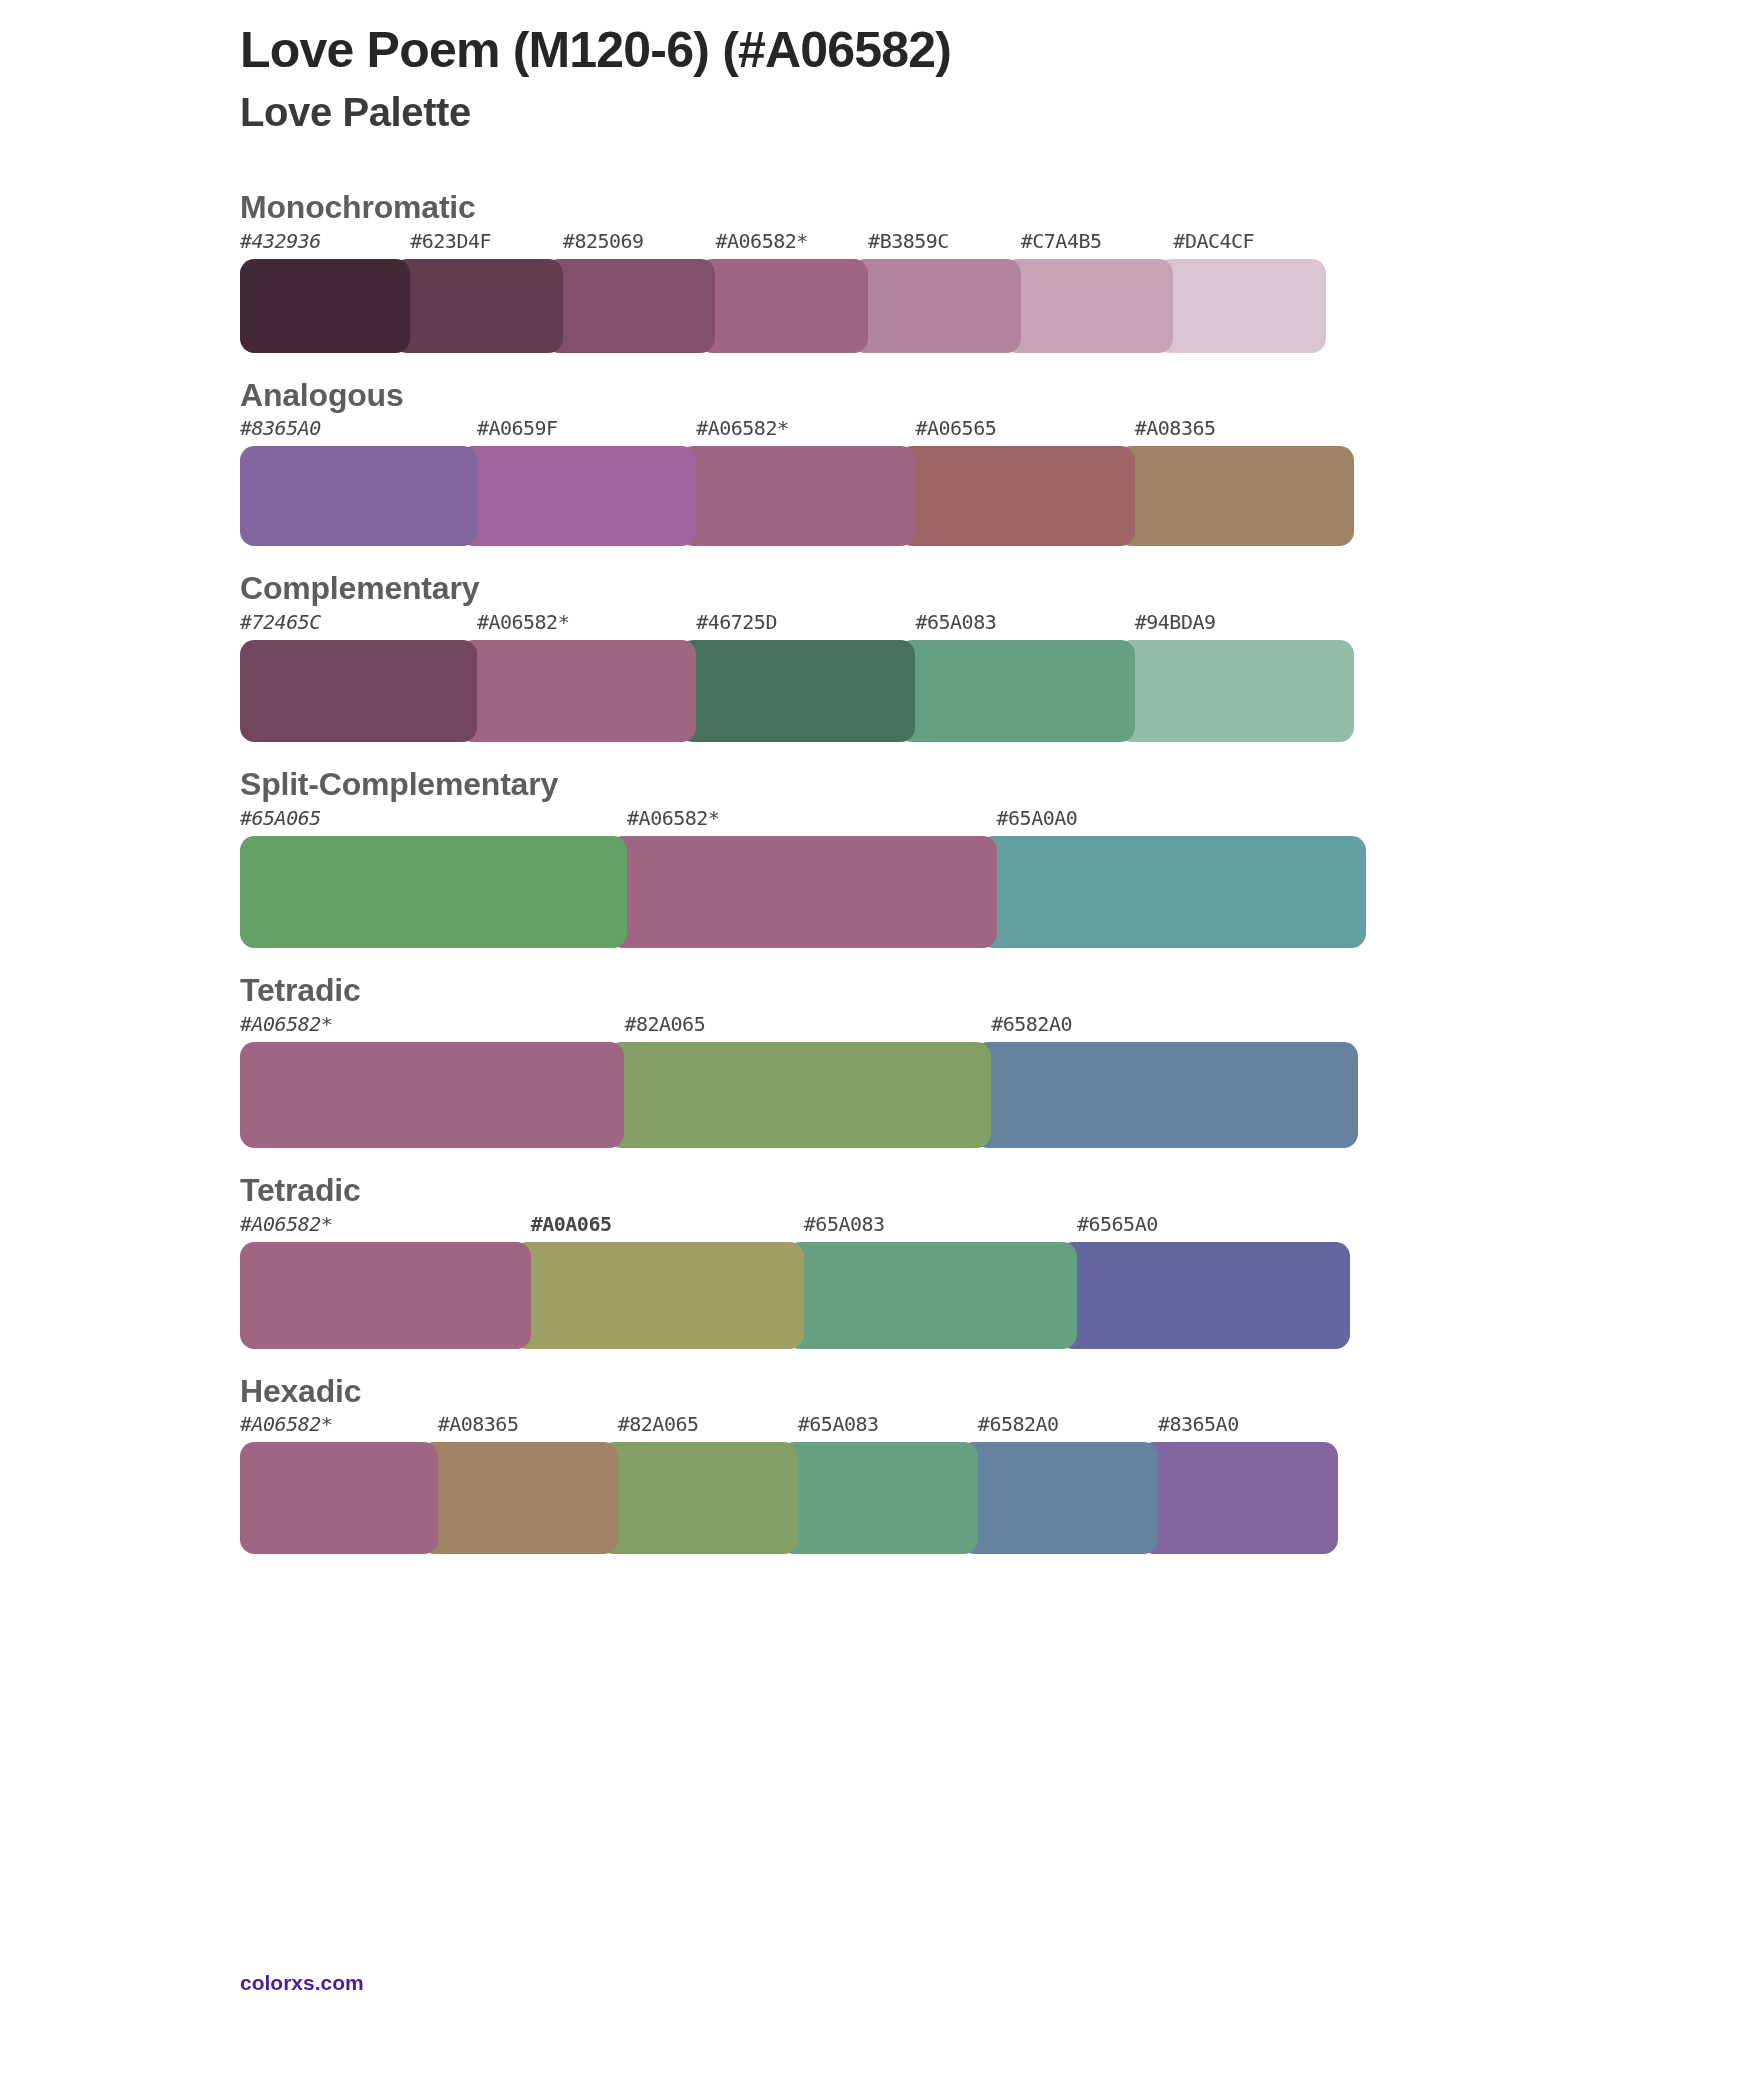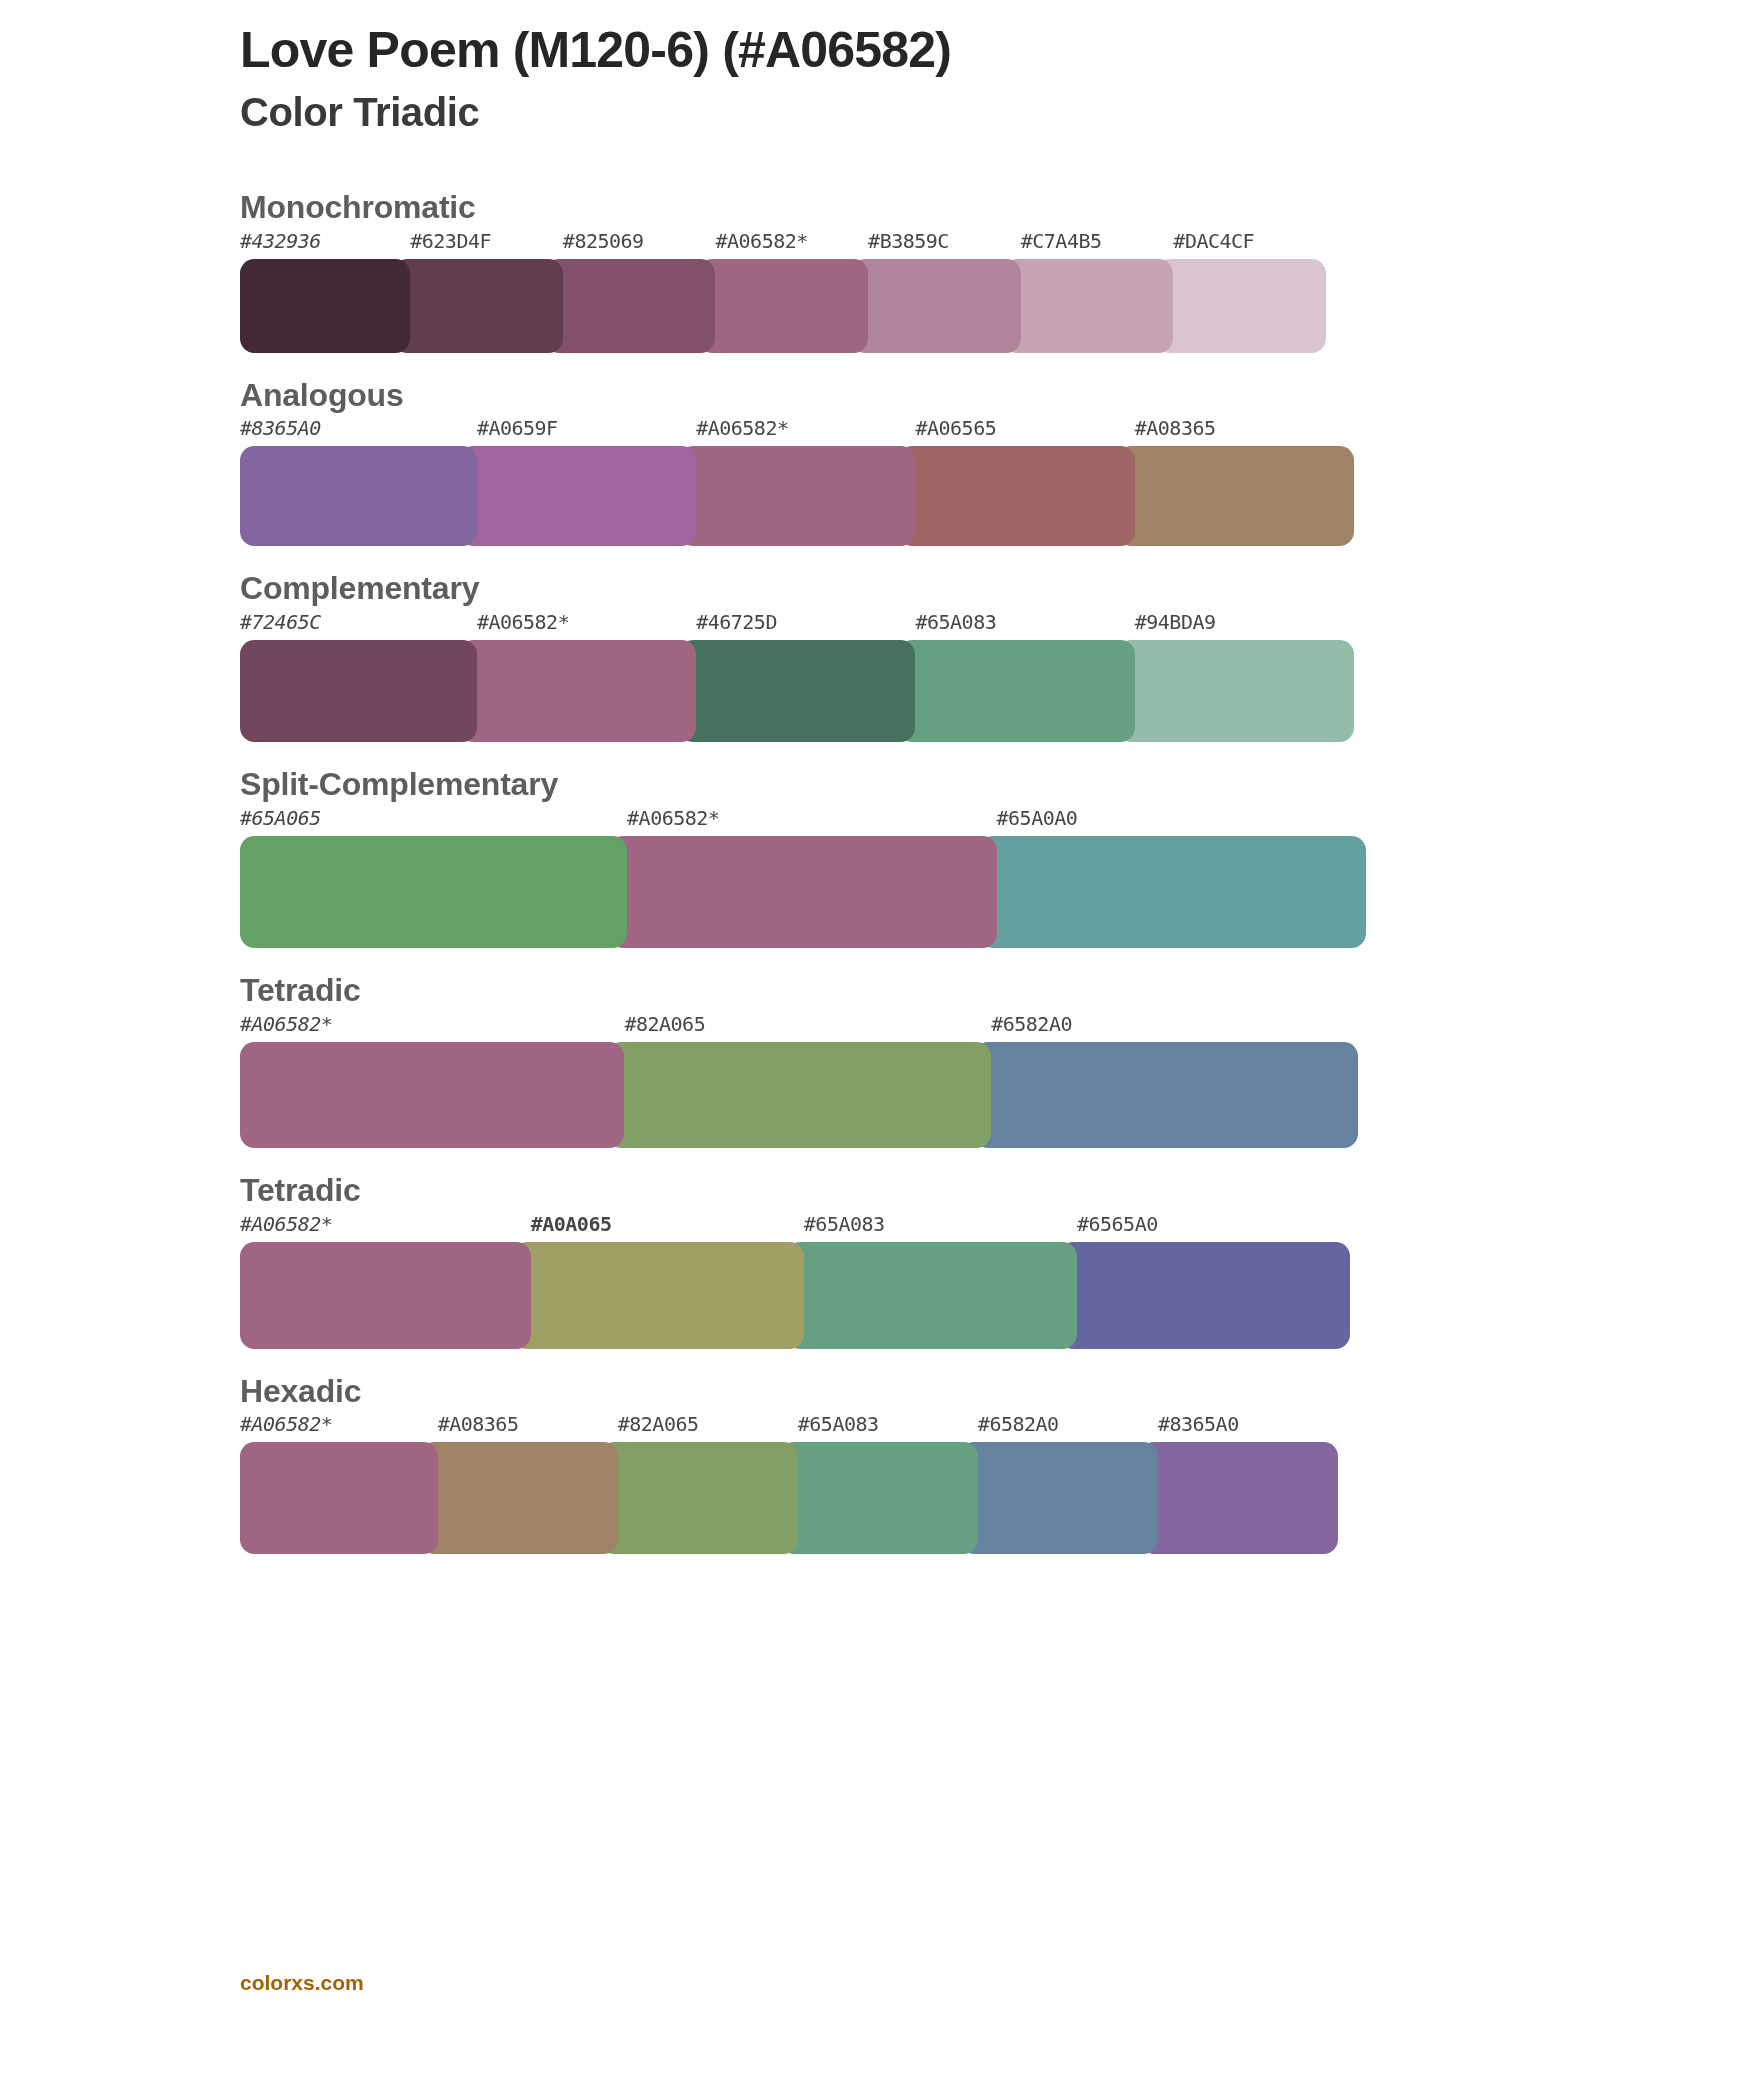--- a/index.html
+++ b/index.html
@@ -120,32 +120,32 @@
 
   .section + .section { margin-top: 24px; }
 
   
   .footer {
     position: absolute;
     left: 240px;
     bottom: 30px;
     font-size: 21px;
     font-weight: bold;
-    color: #a16207;
+    color: #4c1d95;
     letter-spacing: 0px;
   }
 </style>
 </head>
 <body>
 
 <div class="page">
 
   <div class="header">
     <h1 class="page-title">Love Poem (M120-6) (#A06582)</h1>
-    <h2 class="page-subtitle">Color Triadic</h2>
+    <h2 class="page-subtitle">Love Palette</h2>
   </div>
 
   <div class="sections" id="sections-root">
       <div class="section h-mono">
         <div class="section-title">Monochromatic</div>
         <div class="swatch-row row-mono">
           <div class="swatch">
             <div class="swatch-label">#432936</div>
             <div class="swatch-chip" style="background: rgb(67, 41, 54);"></div>
           </div>

